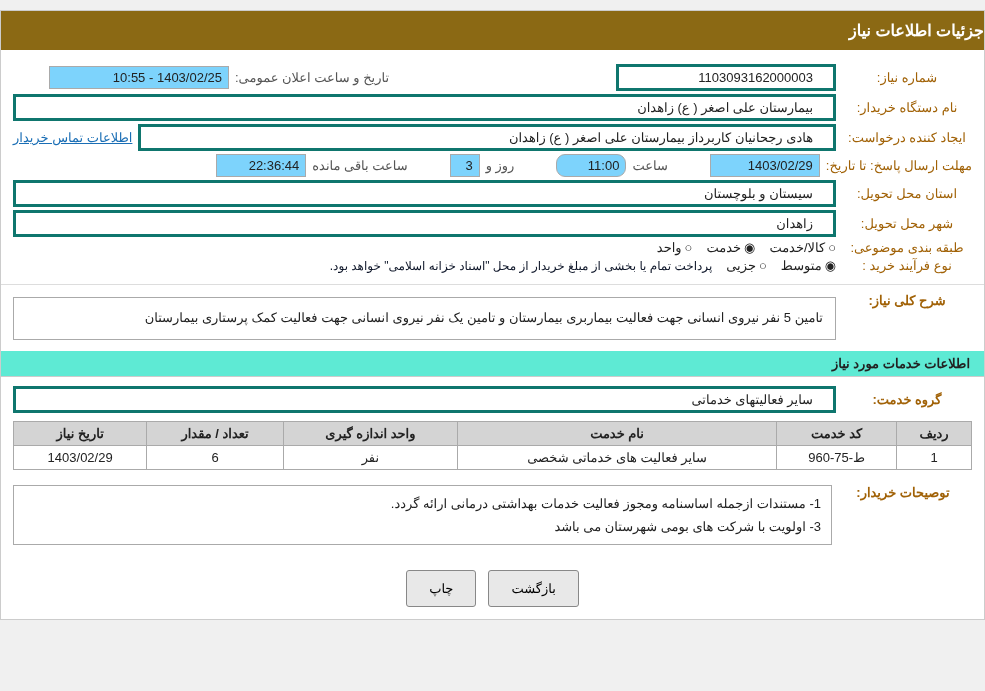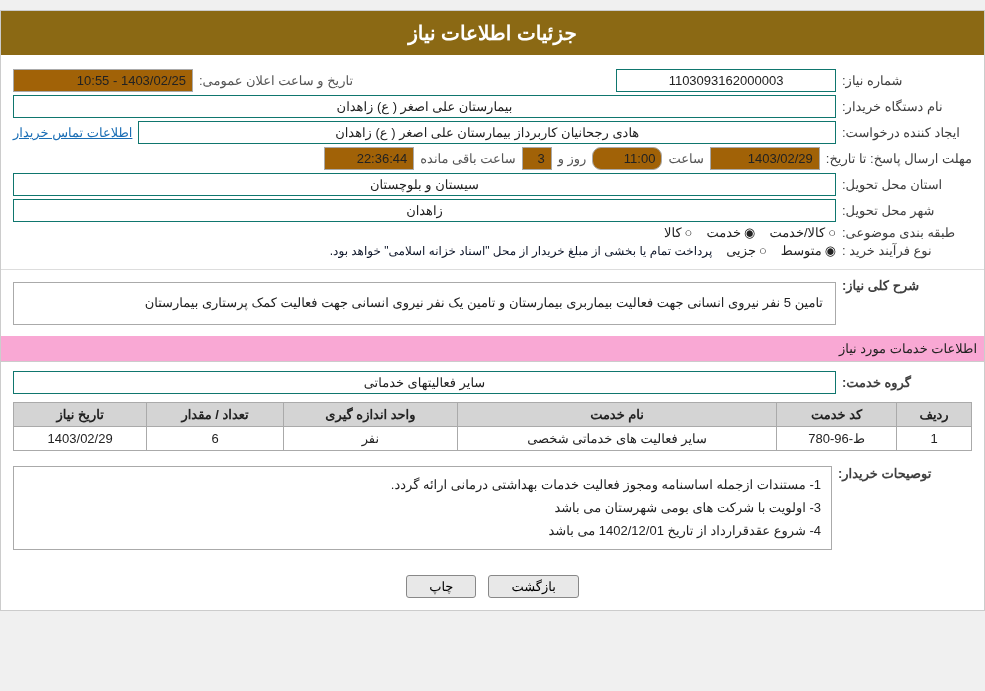--- a/index.html
+++ b/index.html
@@ -12,75 +12,76 @@
     }
     .page-wrapper {
       max-width: 985px;
       margin: 10px auto;
       background: #fff;
       border: 1px solid #ccc;
     }
     .page-header {
       background: #8B6914;
       color: #fff;
-      text-align: center;
+      text-align: right;
       padding: 10px 0;
-      font-size: 20px;
+      font-size: 16px;
       font-weight: bold;
     }
     .section {
       padding: 8px 12px;
       border-bottom: 1px solid #ddd;
     }
     .label {
-      color: #404040;
+      color: #a16207;
       white-space: nowrap;
       min-width: 130px;
-      text-align: left;
+      text-align: center;
     }
     .label-sm {
       color: #555;
       white-space: nowrap;
       text-align: right;
     }
     .field-box {
-      border: 1px solid #0f766e;
-      background: #fff;
-      padding: 3px 2px;
+      border: 3px solid #0f766e;
+      background: #fff;
+      padding: 3px 20px;
       min-height: 22px;
       flex: 1;
-      text-align: center;
+      text-align: right;
     }
     .field-box-fixed {
       border: 1px solid #aaa;
-      background: #a16207;
+      background: #7dd3fc;
       padding: 3px 6px;
       min-height: 22px;
       text-align: right;
+      margin-left: 36px;
     }
     .link-blue {
       color: #1a6eb5;
       text-decoration: underline;
       cursor: pointer;
     }
     .radio-group {
       display: flex;
       gap: 14px;
       align-items: center;
       direction: rtl;
     }
     .radio-item {
       display: flex;
       align-items: center;
       gap: 3px;
     }
     .section-title {
-      background: #f9a8d4;
-      font-weight: normal;
-      padding: 5px 7px;
+      background: #5eead4;
+      font-weight: bold;
+      padding: 5px 14px;
       border-bottom: 1px solid #ccc;
       text-align: right;
     }
     table.data-table {
       width: 100%;
       border-collapse: collapse;
       font-size: 13px;
     }
     table.data-table th {
       background: #d4d4d4;
@@ -100,21 +101,21 @@
       text-align: right;
       line-height: 1.8;
     }
     .footer-buttons {
       display: flex;
       justify-content: center;
       gap: 12px;
       padding: 12px;
     }
     .btn {
-      padding: 3px 22px;
+      padding: 10px 22px;
       border: 1px solid #888;
       background: #f5f5f5;
       cursor: pointer;
       font-size: 13px;
       border-radius: 3px;
     }
     .btn-back {
       background: #e8e8e8;
     }
     .btn-print {
@@ -190,21 +191,21 @@
         <div class="radio-item">
           <span>○</span>
           <span>کالا/خدمت</span>
         </div>
         <div class="radio-item">
           <span>◉</span>
           <span>خدمت</span>
         </div>
         <div class="radio-item">
           <span>○</span>
-          <span>کالا</span>
+          <span>واحد</span>
         </div>
       </div>
     </div>
 
     <div class="info-row">
       <span class="label">نوع فرآیند خرید :</span>
       <div class="radio-group">
         <div class="radio-item">
           <span>◉</span>
           <span>متوسط</span>
@@ -241,37 +242,36 @@
           <th>کد خدمت</th>
           <th>نام خدمت</th>
           <th>واحد اندازه گیری</th>
           <th>تعداد / مقدار</th>
           <th>تاریخ نیاز</th>
         </tr>
       </thead>
       <tbody id="table-body">
       <tr>
             <td>1</td>
-            <td>ط-96-780</td>
+            <td>ط-75-960</td>
             <td>سایر فعالیت های خدماتی شخصی</td>
             <td>نفر</td>
             <td>6</td>
             <td>1403/02/29</td>
           </tr>
         </tbody>
     </table>
   </div>
 
   <div style="padding: 6px 16px 10px 12px;">
     <div class="info-row" style="align-items:flex-start;">
       <span class="label" style="font-weight:bold;">توصیحات خریدار:</span>
       <div class="description-box" style="flex:1;" id="toseye-content">
           <div>1- مستندات ازجمله اساسنامه ومجوز فعالیت خدمات بهداشتی درمانی ارائه گردد.</div>
           <div>3- اولویت با شرکت های بومی شهرستان می باشد</div>
-          <div>4- شروع عقدقرارداد از تاریخ 1402/12/01  می باشد</div>
         </div>
     </div>
   </div>
 
   <div class="footer-buttons">
     <button class="btn btn-back">بازگشت</button>
     <button class="btn btn-print">چاپ</button>
   </div>
 </div>
 

